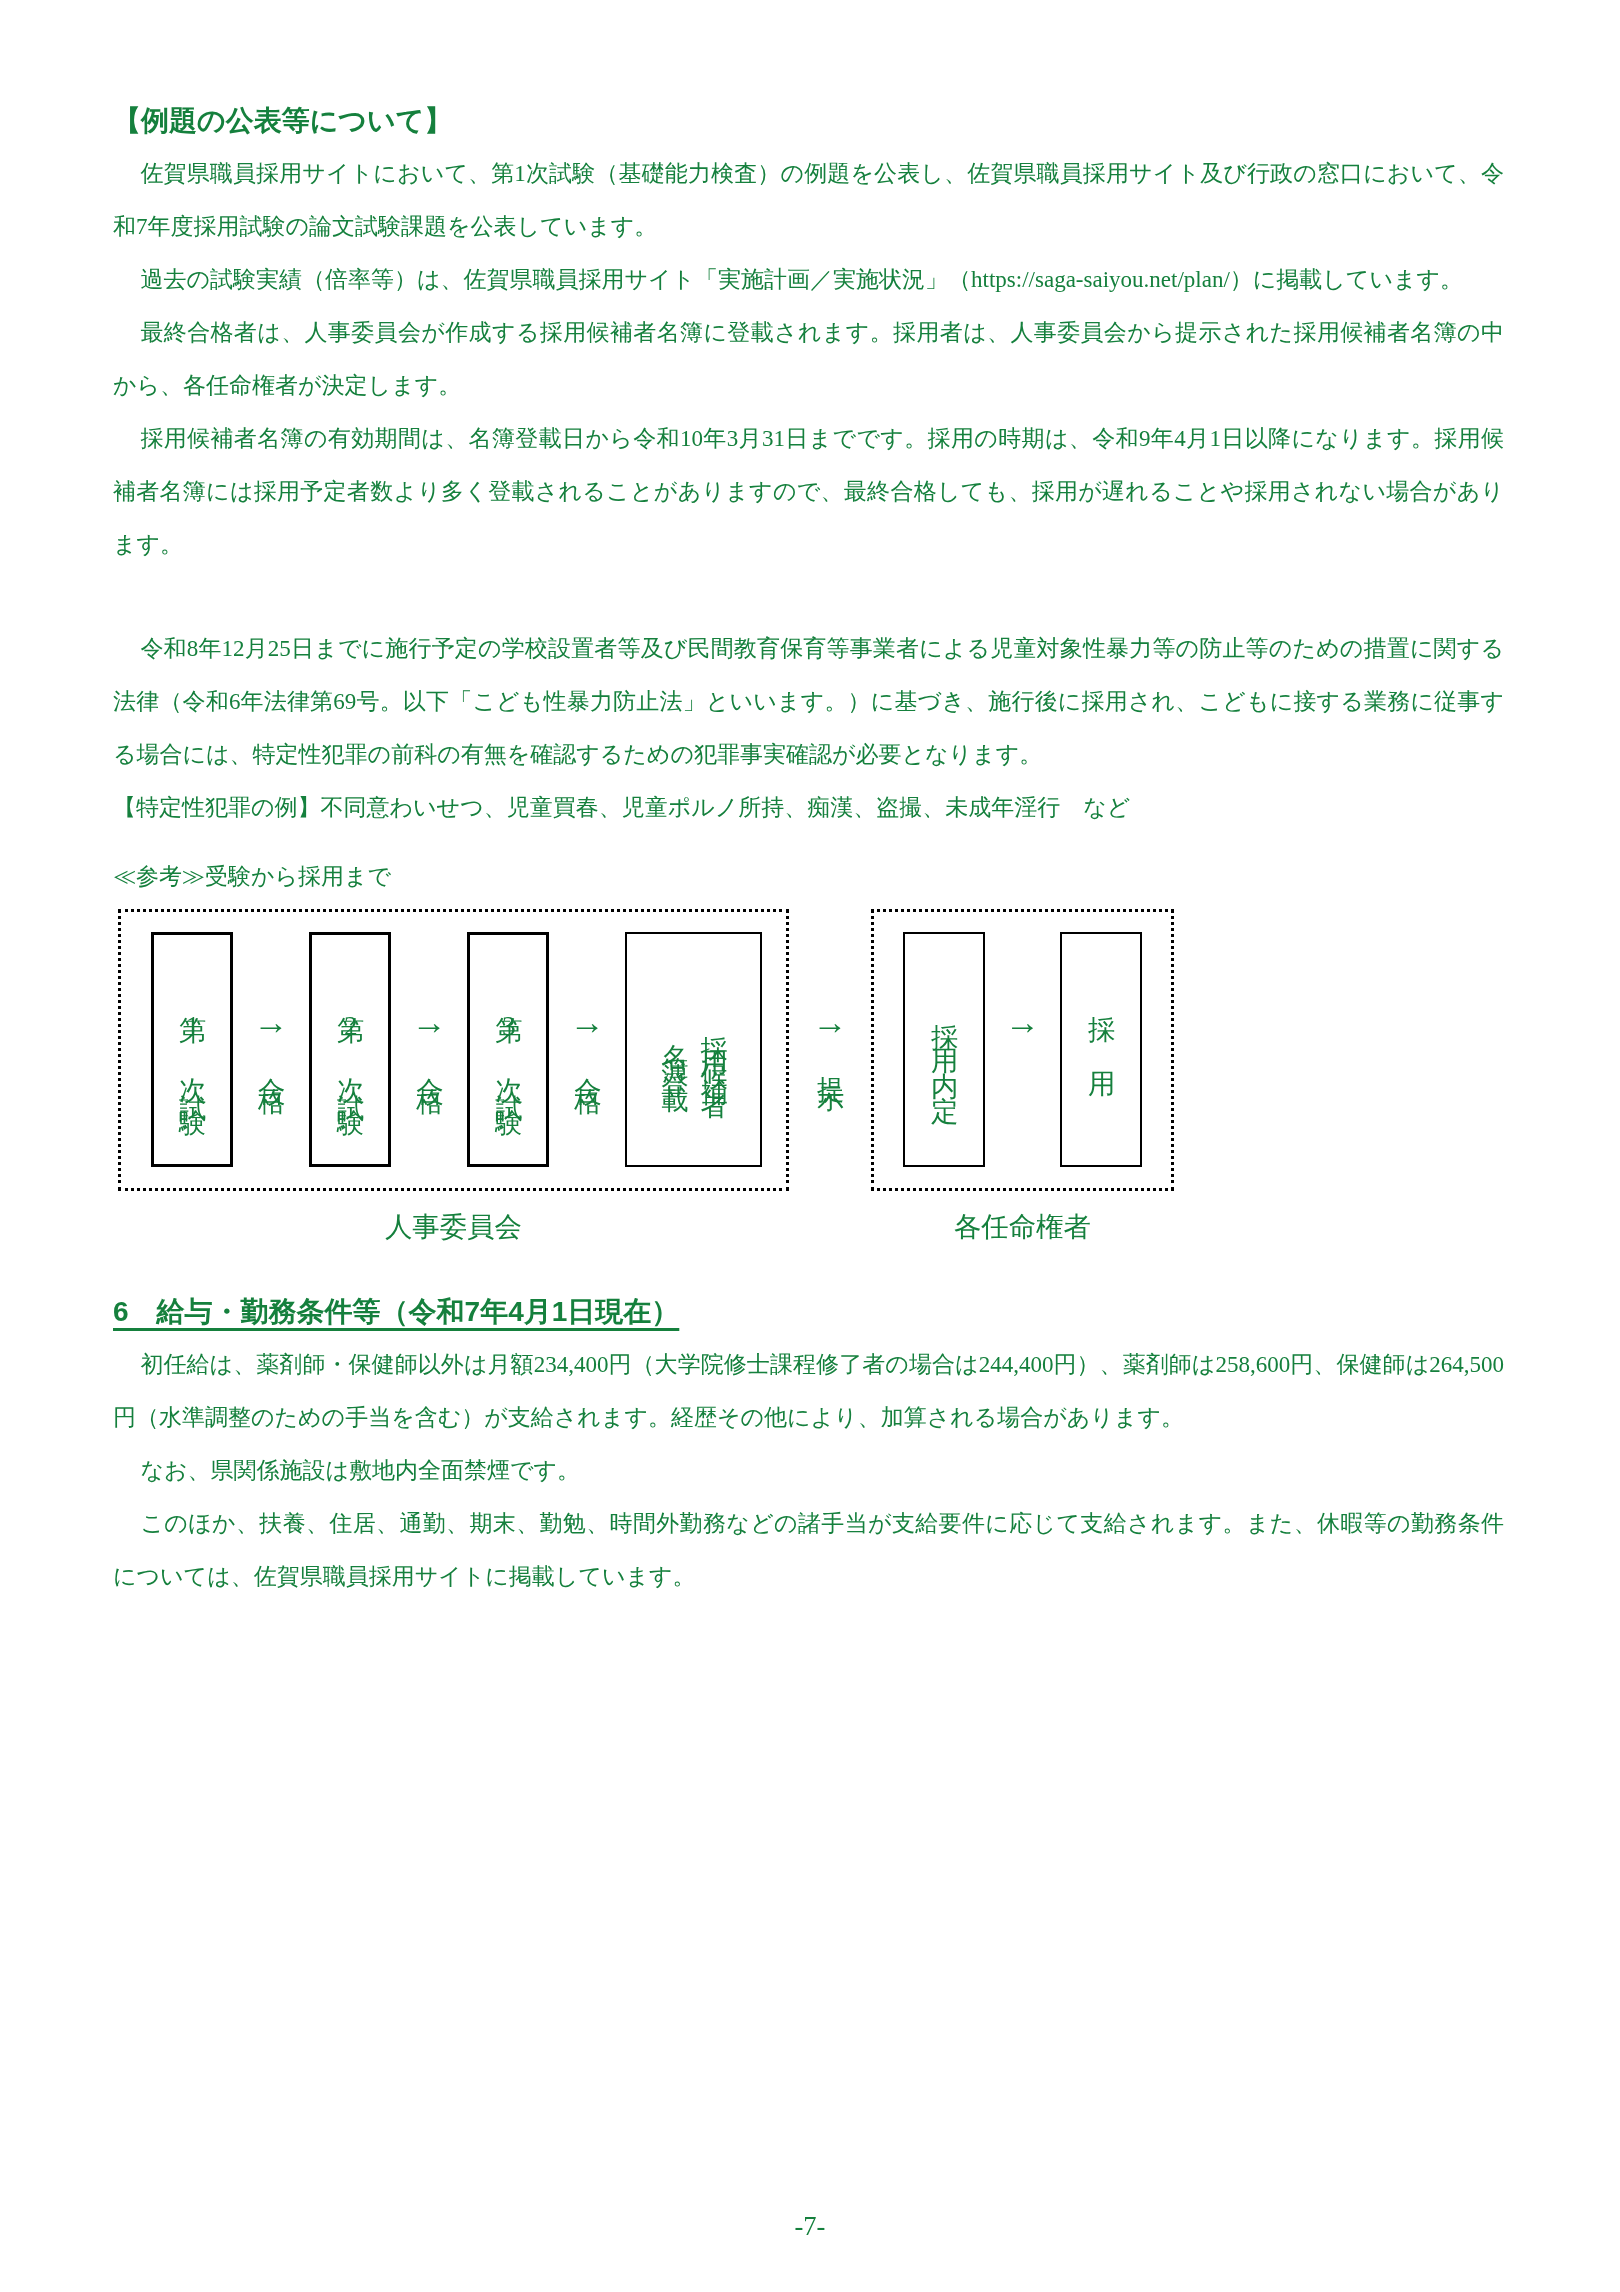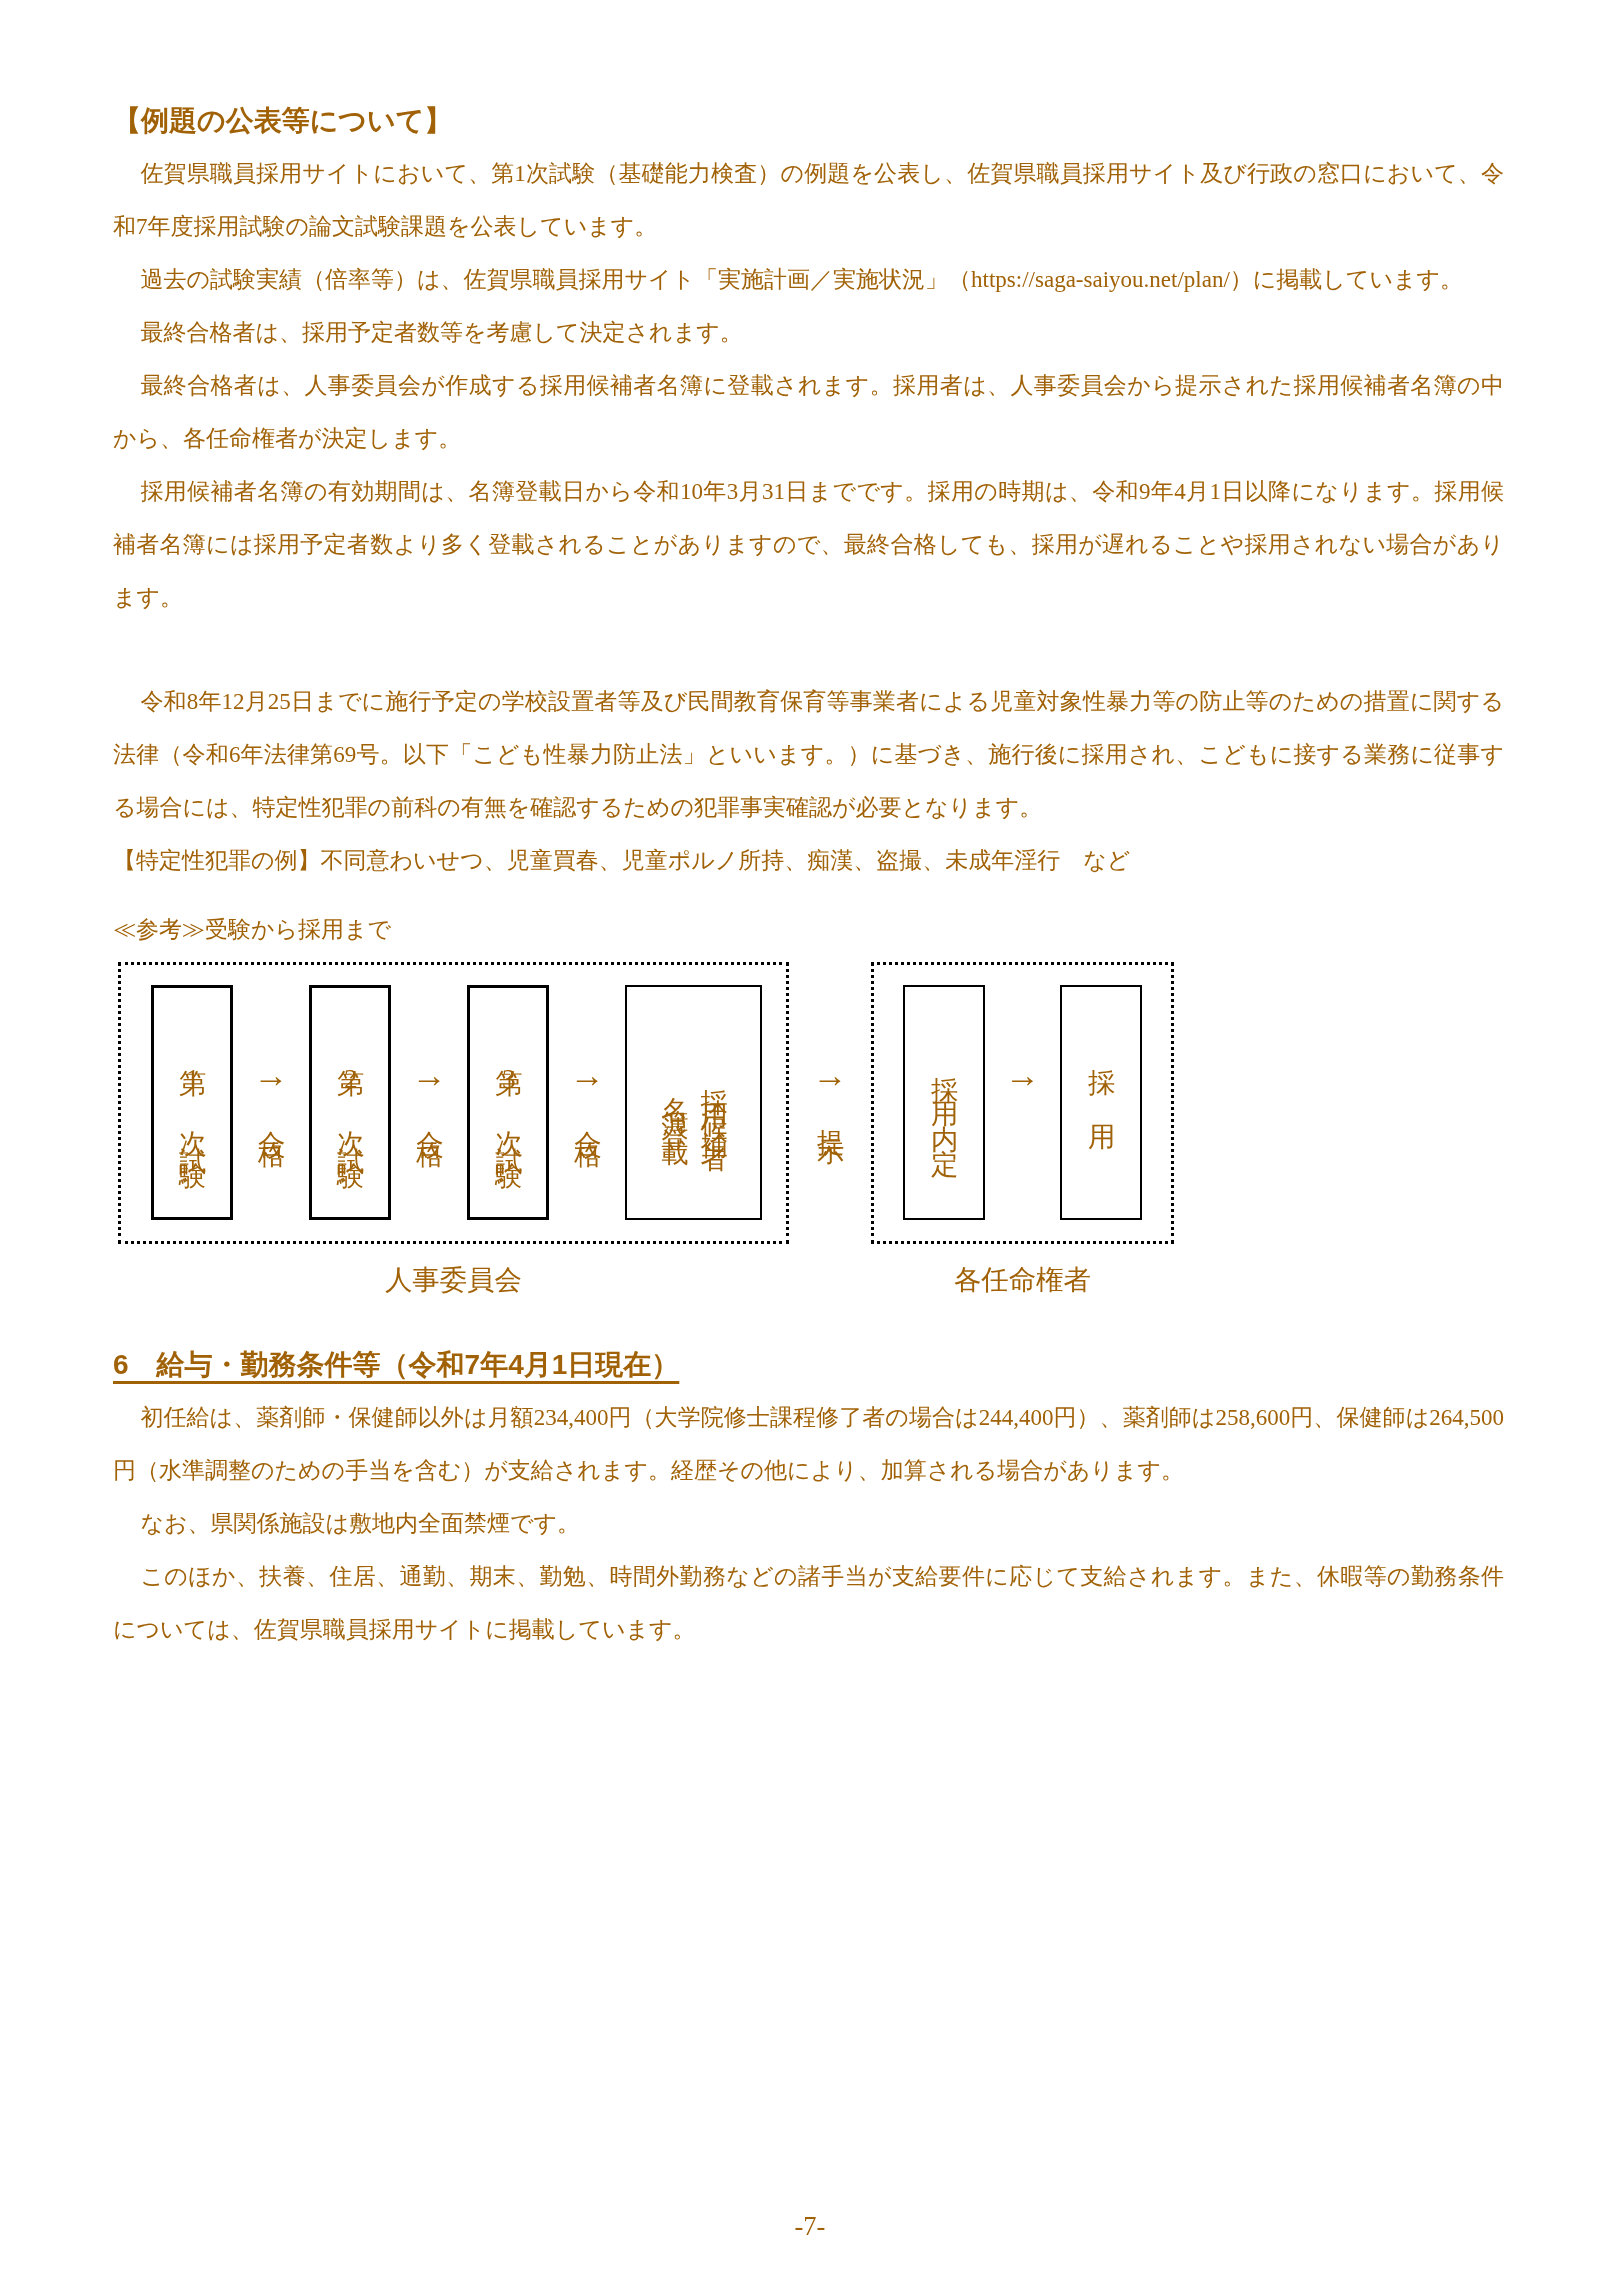--- a/index.html
+++ b/index.html
@@ -1,21 +1,21 @@
 <!DOCTYPE html>
 <html lang="ja"><head>
 <meta charset="utf-8">
 <style>
   html,body { margin:0; padding:0; background:#e8e8e8; }
   .page {
     position:relative;
     width:1620px; height:2293px;
     margin:0 auto;
     background:#ffffff;
-    color:#a16207;
+    color:#15803d;
     font-family:"Liberation Serif","DejaVu Serif",serif;
     box-sizing:border-box;
     padding:94px 116px 10px 113px;
     overflow:hidden;
   }
   p { margin:0; font-size:23px; line-height:53px; text-align:justify; }
   .indent { text-indent:27.4px; }
   .gothic { font-family:"Liberation Sans","DejaVu Sans",sans-serif; font-weight:bold; }
   h2 { margin:0; font-size:28px; line-height:53px; }
   .sec-heading { margin-top:41px; }
@@ -70,21 +70,20 @@
 </style>
 </head>
 <body>
 
 <div class="page">
 
   <h2 class="gothic">【例題の公表等について】</h2>
   <p class="indent">佐賀県職員採用サイトにおいて、第1次試験（基礎能力検査）の例題を公表し、佐賀県職員採用サイト及び行政の窓口において、令和7年度採用試験の論文試験課題を公表しています。</p>
   <p class="indent">過去の試験実績（倍率等）は、佐賀県職員採用サイト「実施計画／実施状況」（https://saga-saiyou.net/plan/）に掲載しています。</p>
 
-  <p class="indent">最終合格者は、採用予定者数等を考慮して決定されます。</p>
   <p class="indent">最終合格者は、人事委員会が作成する採用候補者名簿に登載されます。採用者は、人事委員会から提示された採用候補者名簿の中から、各任命権者が決定します。</p>
   <p class="indent">採用候補者名簿の有効期間は、名簿登載日から令和10年3月31日までです。採用の時期は、令和9年4月1日以降になります。採用候補者名簿には採用予定者数より多く登載されることがありますので、最終合格しても、採用が遅れることや採用されない場合があります。</p>
   <p class="indent pre-diagram-gap">令和8年12月25日までに施行予定の学校設置者等及び民間教育保育等事業者による児童対象性暴力等の防止等のための措置に関する法律（令和6年法律第69号。以下「こども性暴力防止法」といいます。）に基づき、施行後に採用され、こどもに接する業務に従事する場合には、特定性犯罪の前科の有無を確認するための犯罪事実確認が必要となります。</p>
   <p>【特定性犯罪の例】不同意わいせつ、児童買春、児童ポルノ所持、痴漢、盗撮、未成年淫行　など</p>
 
   <p class="caption">≪参考≫受験から採用まで</p>
 
   <div class="flow">
 
     <div class="flow-group">

